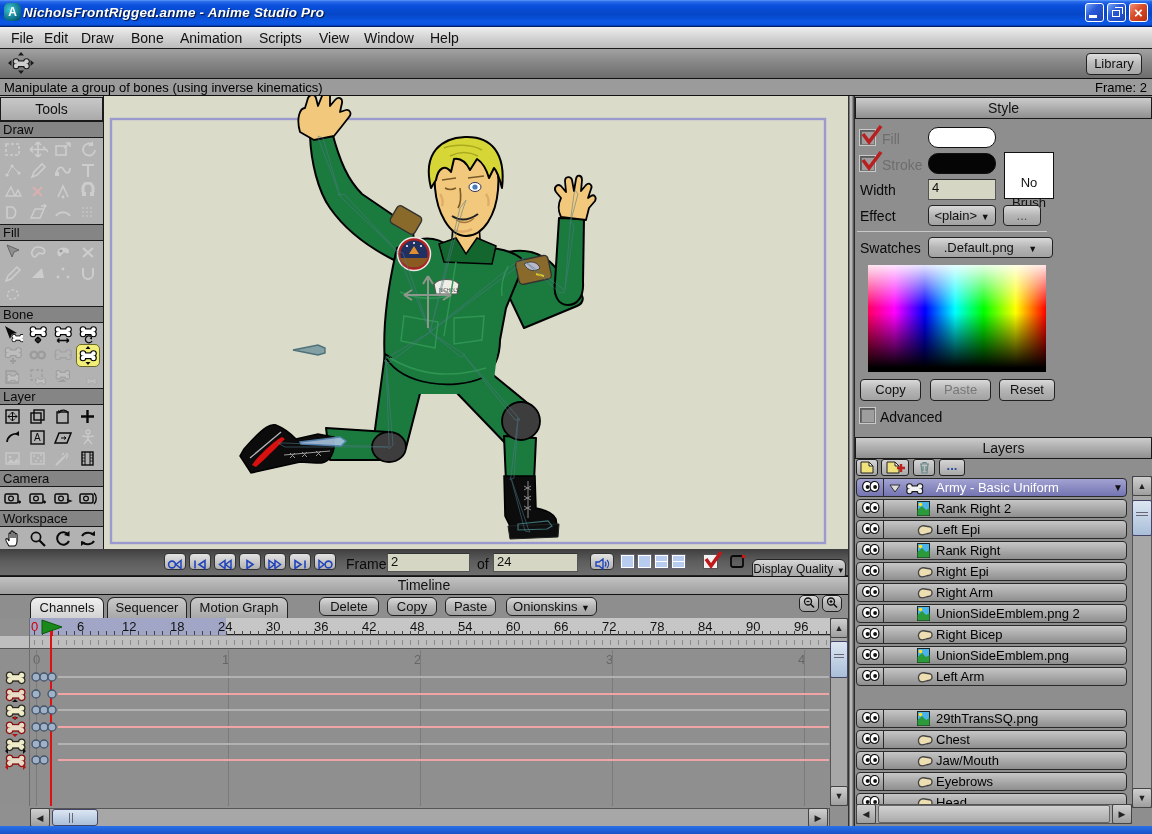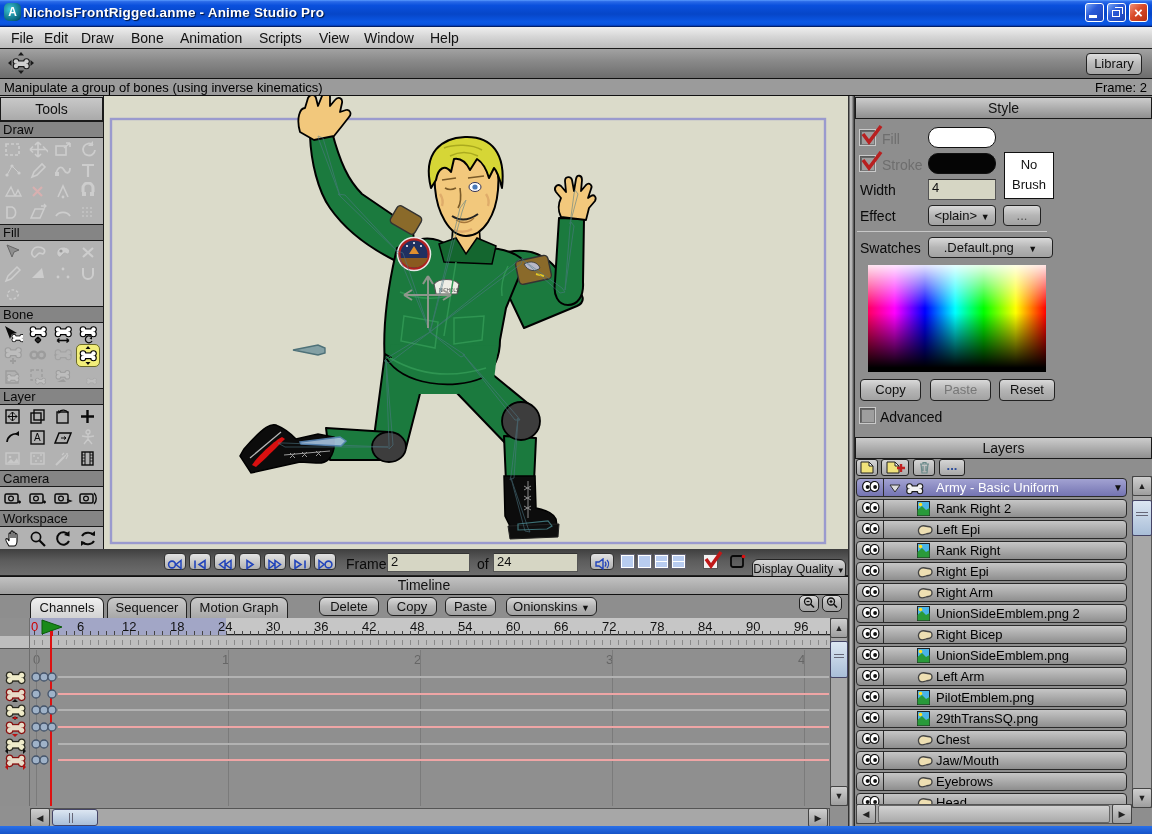--- a/index.html
+++ b/index.html
@@ -6,21 +6,21 @@
 html,body { width:1152px; height:834px; overflow:hidden; }
 body { font-family:"Liberation Sans", sans-serif; position:relative; background:#8e8e8e; }
 .abs { position:absolute; }
 
 
 #titlebar { left:0; top:0; width:1152px; height:27px;
   background:linear-gradient(to bottom,#5a9cff 0%,#2a6ae8 6%,#0a50dd 20%,#0646c8 52%,#0b57e4 80%,#0a55e0 90%,#0333a8 97%,#000 100%); }
 #titlebar .ticon { left:4px; top:3px; width:17px; height:18px; border-radius:5px;
   background:radial-gradient(circle at 35% 35%, #3ec8d8, #0a6a80 70%, #063a4a);
   color:#fff; font-weight:bold; font-size:12px; text-align:center; line-height:18px; }
-#titlebar .ttext { left:23px; top:5px; color:#fff; font-weight:bold; font-size:13.5px; letter-spacing:0.2px; text-shadow:1px 1px 1px #013; }
+#titlebar .ttext { left:23px; top:5px; color:#fff; font-weight:bold; font-size:13.5px; letter-spacing:0.2px; text-shadow:1px 1px 1px #013;font-style:italic; }
 .wbtn { top:3px; width:19px; height:19px; border:1px solid #fff; border-radius:3px; color:#fff; }
 #btn-min  { left:1085px; background:linear-gradient(135deg,#7aa8f8 0%,#2a5ad8 40%,#1a42b8 100%); }
 #btn-max  { left:1107px; background:linear-gradient(135deg,#7aa8f8 0%,#2a5ad8 40%,#1a42b8 100%); }
 #btn-close{ left:1129px; background:linear-gradient(135deg,#f09078 0%,#d84a28 45%,#b83010 100%); }
 #btn-min .g { position:absolute; left:3px; bottom:3px; width:8px; height:3px; background:#fff; }
 #btn-max .g { position:absolute; left:4px; top:6px; width:8px; height:7px; border:1px solid #fff; }
 #btn-max .g2{ position:absolute; left:7px; top:3px; width:8px; height:7px; border:1px solid #fff; border-left:none; border-bottom:none;}
 #btn-close .g { position:absolute; left:0; top:0; width:17px; height:17px; font-size:15px; font-weight:bold; line-height:17px; text-align:center; }
 
 
@@ -583,21 +583,21 @@
       <path d="M4 12l6 8 12-16" fill="none" stroke="#b82020" stroke-width="3.5"></path>
     </svg>
   <span class="glabel" style="left:27px;top:35px">Fill</span>
   <div class="abs" style="left:73px;top:31px;width:68px;height:21px;background:#fff;border:1.5px solid #111;border-radius:10px"></div>
   <div class="cb" style="left:5px;top:60px"></div>
   <svg class="abs" style="left:4px;top:52px" width="24" height="24" viewBox="0 0 24 24">
       <path d="M4 12l6 8 12-16" fill="none" stroke="#b82020" stroke-width="3.5"></path>
     </svg>
   <span class="glabel" style="left:27px;top:61px">Stroke</span>
   <div class="abs" style="left:73px;top:57px;width:68px;height:21px;background:#050505;border:1.5px solid #111;border-radius:10px"></div>
-  <div class="abs" style="left:149px;top:56px;width:50px;height:47px;background:#fff;border:1px solid #111;font-size:13px;color:#111;text-align:center;line-height:1.5;padding-top:2px">No<br>Brush</div>
+  <div class="abs" style="left:149px;top:56px;width:50px;height:47px;background:#fff;border:1px solid #111;font-size:13px;color:#111;text-align:center;line-height:1.5;padding-top:20px">No<br>Brush</div>
   <span class="blabel" style="left:5px;top:86px">Width</span>
   <div class="input" style="left:73px;top:83px;width:68px;height:21px">4</div>
   <span class="blabel" style="left:5px;top:112px">Effect</span>
   <div class="btn" style="left:73px;top:109px;width:68px;height:21px;line-height:19px">&lt;plain&gt; <span style="font-size:9px">▼</span></div>
   <div class="btn" style="left:148px;top:109px;width:38px;height:21px;line-height:19px;color:#555">...</div>
   <div class="abs" style="left:2px;top:135px;width:190px;height:1px;background:#c8c8c8"></div>
   <span class="blabel" style="left:5px;top:144px">Swatches</span>
   <div class="btn" style="left:73px;top:141px;width:125px;height:21px;line-height:19px">.Default.png &nbsp;&nbsp;&nbsp;<span style="font-size:9px">▼</span></div>
   <div class="abs" style="left:13px;top:169px;width:178px;height:107px;background:
     linear-gradient(to bottom, rgba(0,0,0,0) 45%, #000 96%),
@@ -713,29 +713,20 @@
         <span class="txt">UnionSideEmblem.png</span>
       </div>
     <div class="lrow" style="top:191px">
         <span class="eye"><svg width="18" height="12" viewBox="0 0 18 12" style="margin:2px 0 0 4px">
             <use href="#eyes"></use>
           </svg></span>
         <svg class="ic" width="17" height="13" viewBox="0 0 17 13" style="top:3px">
           <use href="#blob"></use>
         </svg>
         <span class="txt">Left Arm</span>
-      </div>
-    <div class="lrow" style="top:212px">
-        <span class="eye"><svg width="18" height="12" viewBox="0 0 18 12" style="margin:2px 0 0 4px">
-            <use href="#eyes"></use>
-          </svg></span>
-        <svg class="ic" width="13" height="15" viewBox="0 0 13 15">
-          <use href="#img"></use>
-        </svg>
-        <span class="txt">PilotEmblem.png</span>
       </div>
     <div class="lrow" style="top:233px">
         <span class="eye"><svg width="18" height="12" viewBox="0 0 18 12" style="margin:2px 0 0 4px">
             <use href="#eyes"></use>
           </svg></span>
         <svg class="ic" width="13" height="15" viewBox="0 0 13 15">
           <use href="#img"></use>
         </svg>
         <span class="txt">29thTransSQ.png</span>
       </div>

